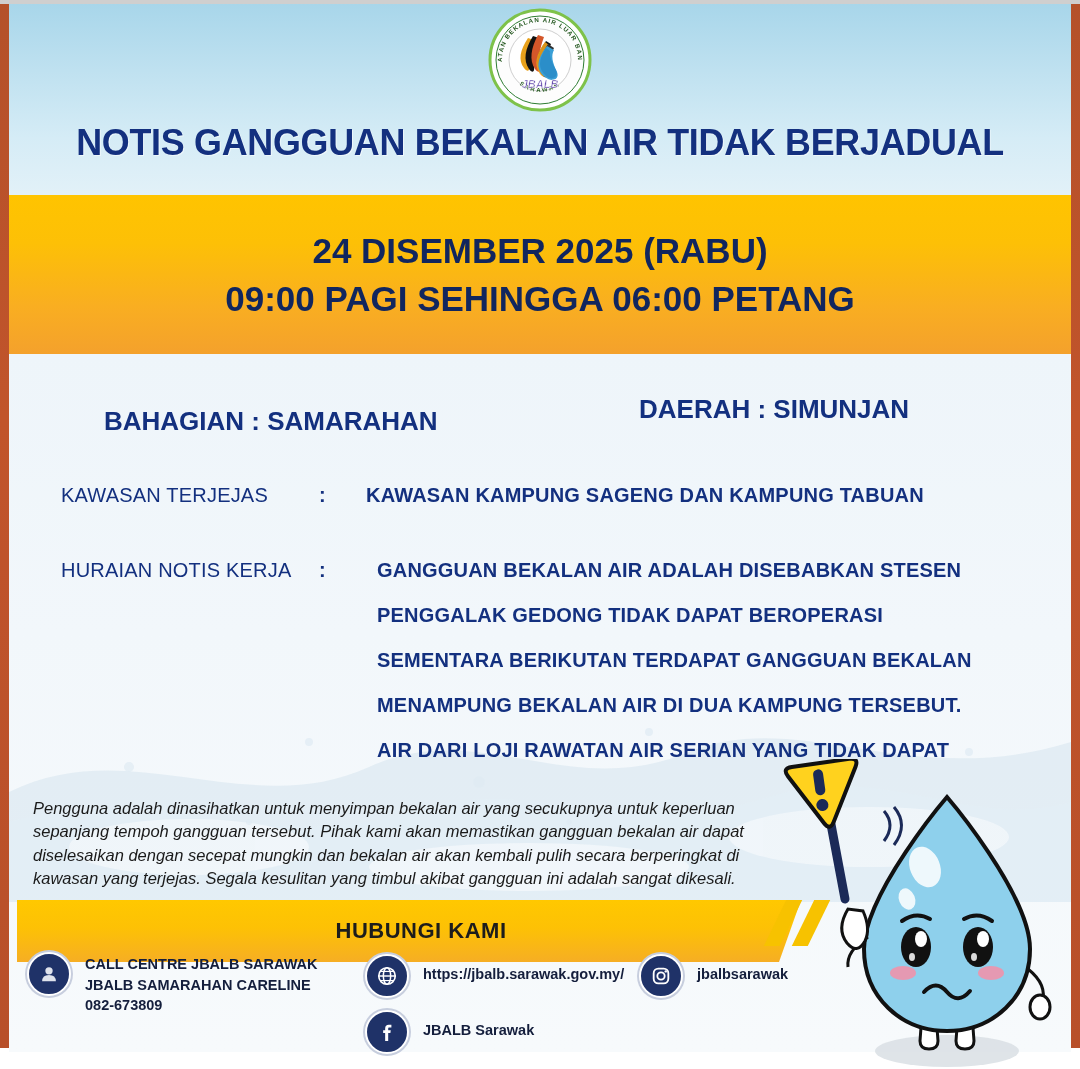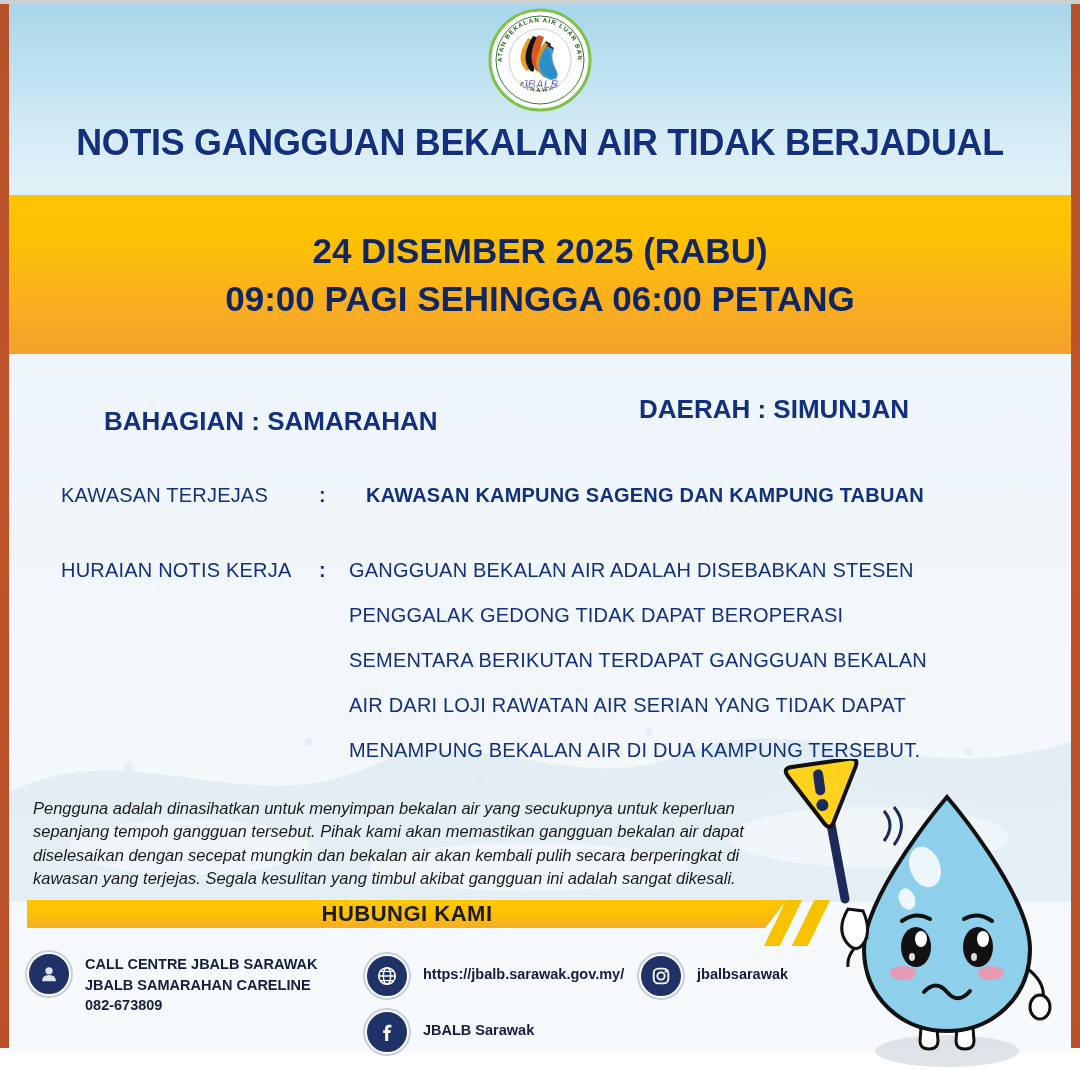--- a/index.html
+++ b/index.html
@@ -89,45 +89,45 @@
   }
   .field .colon{position:absolute;left:310px;top:0;font-size:20px;font-weight:bold;}
   .field .val{
     position:absolute;left:340px;top:0;
     font-size:20px;font-weight:bold;letter-spacing:.2px;margin-left:17px;
   }
   .field-kawasan{top:130px;}
   .field-huraian{top:205px;}
   .huraian-lines{position:absolute;left:340px;top:0;}
   .huraian-lines div{
-    font-size:20px;font-weight:normal;letter-spacing:.2px;
-    margin-bottom:22px;white-space:nowrap;
+    font-size:20px;font-weight:bold;letter-spacing:.2px;
+    margin-bottom:22px;white-space:nowrap;margin-left:28px;
   }
 
   .advisory{
     position:absolute;left:24px;top:443px;width:745px;
     font-size:16.5px;font-style:italic;color:#1a1a1a;
     line-height:1.42;text-align:left;
   }
 
   
   .mascot{
     position:absolute;right:8px;bottom:-10px;width:300px;height:320px;
     z-index:15;pointer-events:none;
   }
 
   
   .hubungi{
     position:absolute;left:9px;top:900px;width:790px;height:46px;z-index:20;
   }
   .hubungi-bar{
-    position:absolute;left:18px;top:0;width:760px;height:28px;
+    position:absolute;left:8px;top:0;width:760px;height:62px;
     background:linear-gradient(180deg,#ffc800 0%,#fdc105 45%,#f6ae24 100%);
     clip-path:polygon(0 0,100% 0,calc(100% - 22px) 100%,0 100%);
-    display:flex;align-items:center;justify-content:center;
+    display:flex;align-items:center;justify-content:center;padding-left:24px;
   }
   .hubungi-bar span{
     font-size:22px;font-weight:bold;color:#1c1c1c;letter-spacing:.5px;
   }
   .slash{
     position:absolute;top:0;width:16px;height:46px;
     background:#f7c200;
     transform:skewX(-26deg);
   }
   .slash1{left:766px;}
@@ -234,22 +234,22 @@
       <div class="val">KAWASAN KAMPUNG SAGENG DAN KAMPUNG TABUAN</div>
     </div>
 
     <div class="field field-huraian">
       <div class="lbl">HURAIAN NOTIS KERJA</div>
       <div class="colon">:</div>
       <div class="huraian-lines">
         <div>GANGGUAN BEKALAN AIR ADALAH DISEBABKAN STESEN</div>
         <div>PENGGALAK GEDONG TIDAK DAPAT BEROPERASI</div>
         <div>SEMENTARA BERIKUTAN TERDAPAT GANGGUAN BEKALAN</div>
+        <div>MENAMPUNG BEKALAN AIR DI DUA KAMPUNG TERSEBUT.</div>
         <div>AIR DARI LOJI RAWATAN AIR SERIAN YANG TIDAK DAPAT</div>
-        <div>MENAMPUNG BEKALAN AIR DI DUA KAMPUNG TERSEBUT.</div>
       </div>
     </div>
 
     <div class="advisory">Pengguna adalah dinasihatkan untuk menyimpan bekalan air yang secukupnya untuk keperluan sepanjang tempoh gangguan tersebut. Pihak kami akan memastikan gangguan bekalan air dapat diselesaikan dengan secepat mungkin dan bekalan air akan kembali pulih secara berperingkat di kawasan yang terjejas. Segala kesulitan yang timbul akibat gangguan ini adalah sangat dikesali.</div>
   </div>
 
   <div class="mascot">
     <svg viewBox="0 0 300 320" width="300" height="320">
       <ellipse cx="175" cy="292" rx="72" ry="16" fill="#d7dde2" opacity=".8"></ellipse>
 

